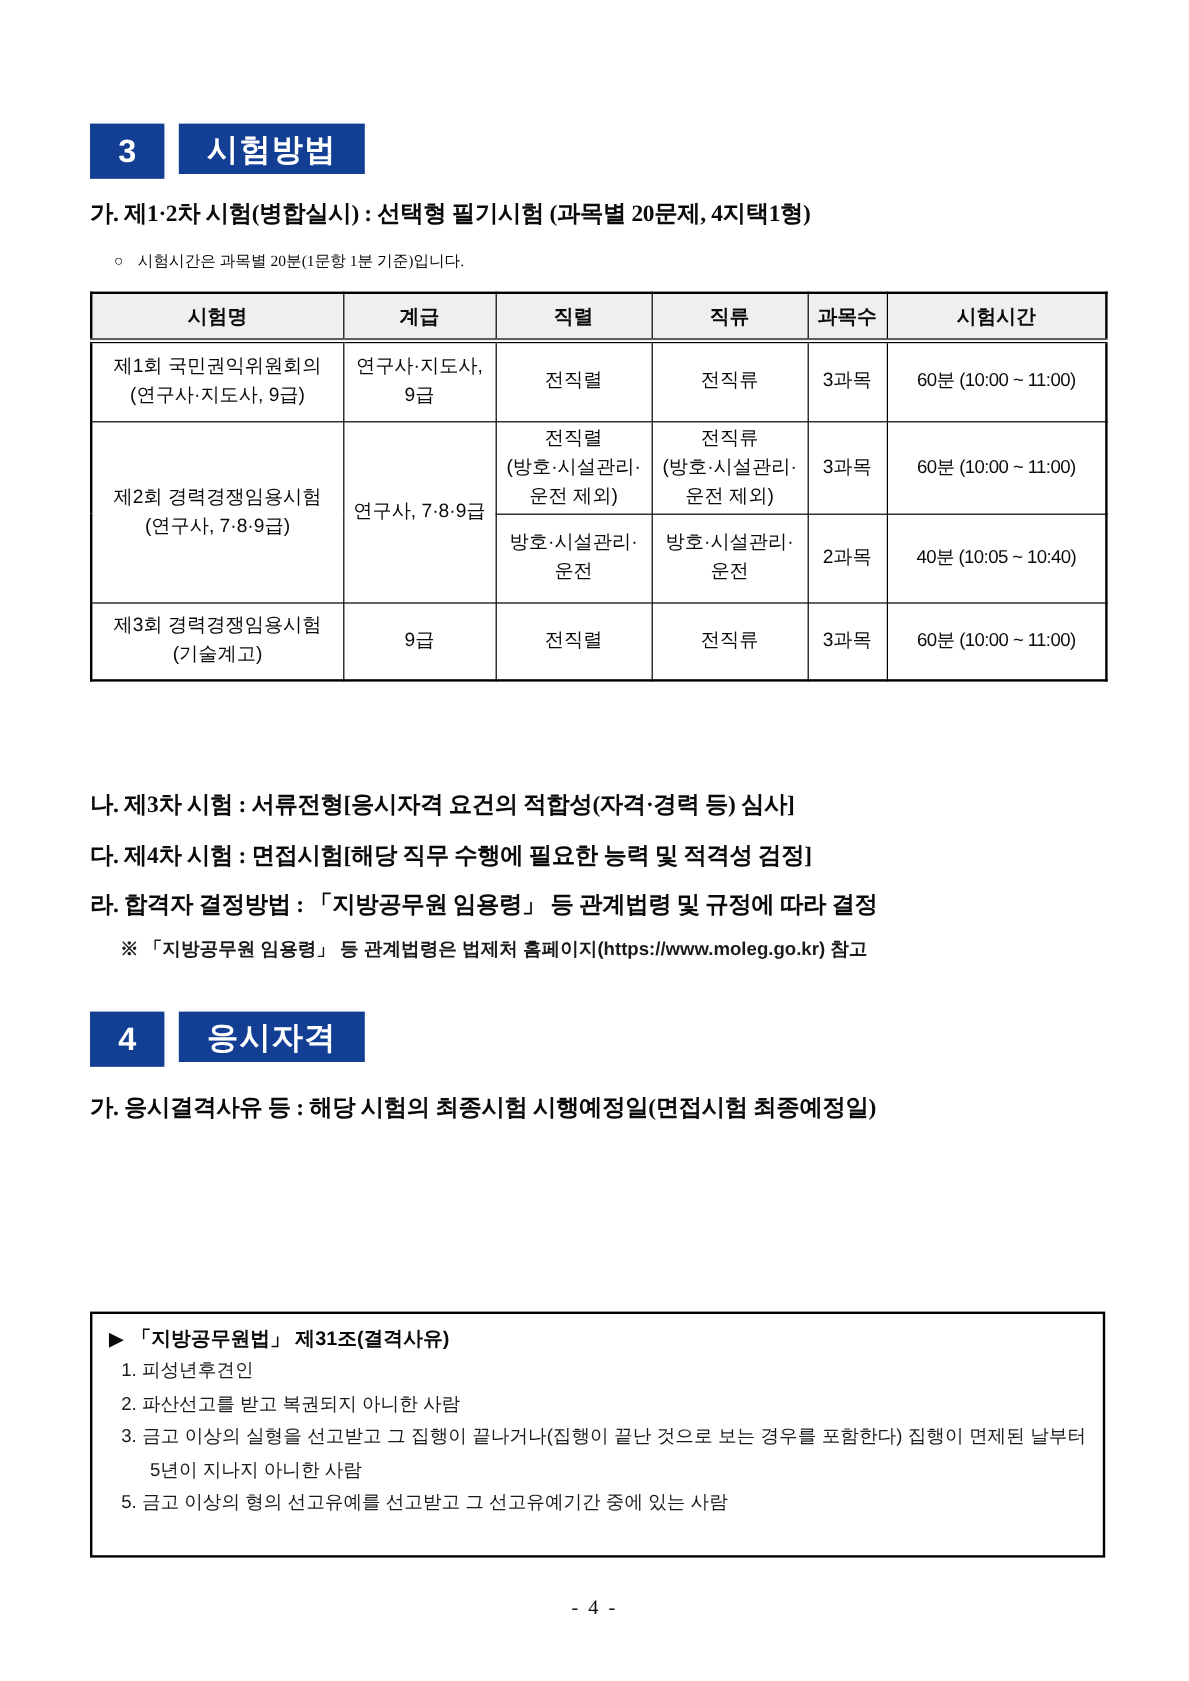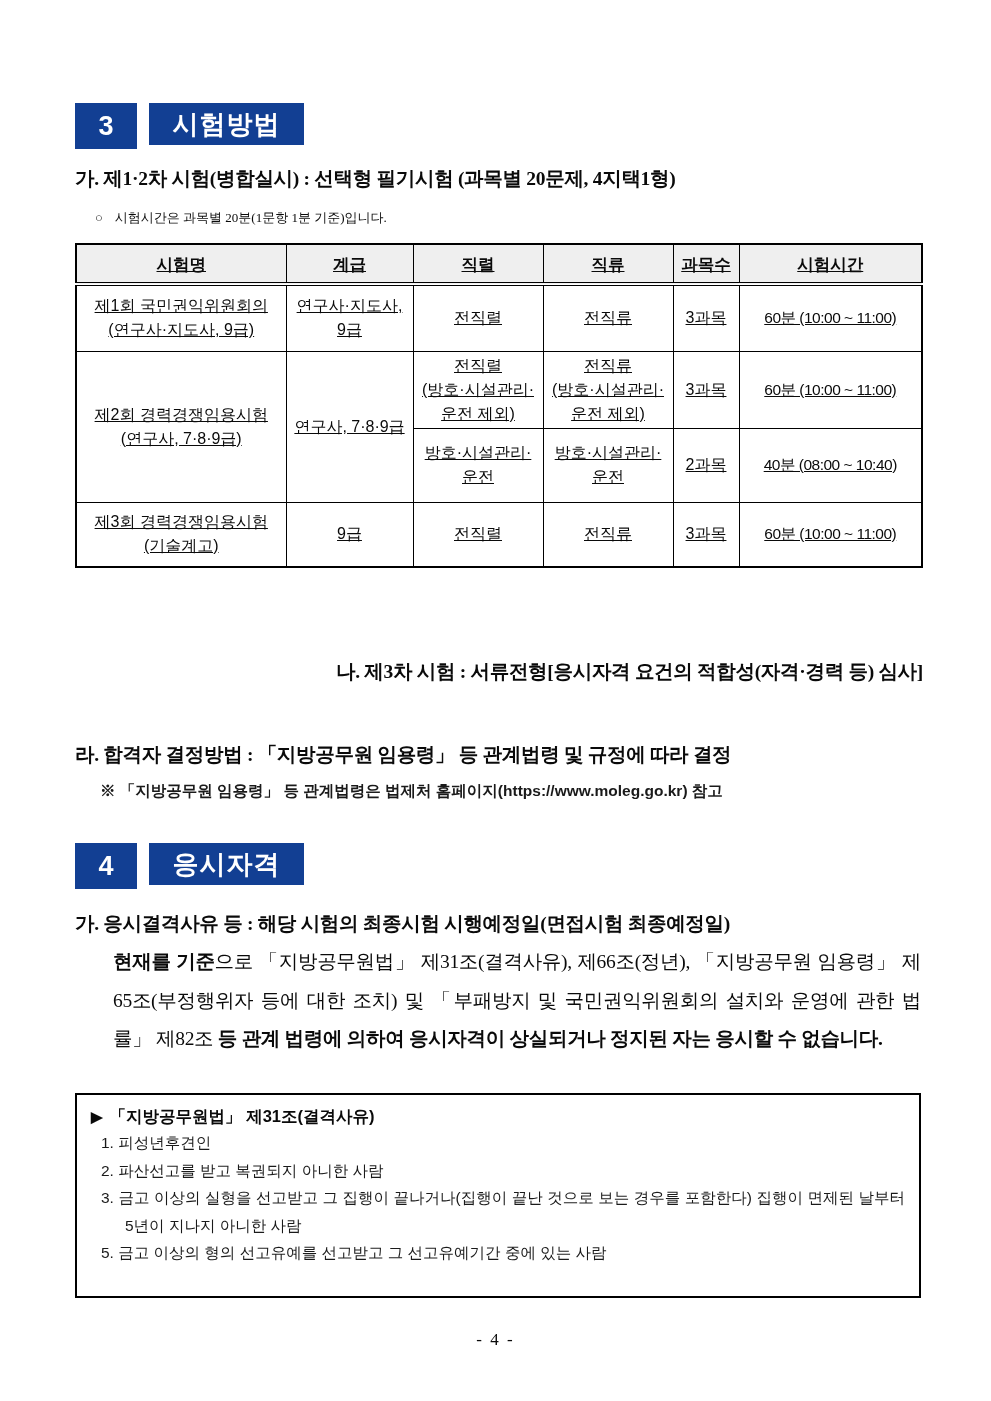--- a/index.html
+++ b/index.html
@@ -57,21 +57,21 @@
   .exam-table {
     position: absolute; top: 243px; left: 75px;
     width: 846px; border-collapse: collapse; table-layout: fixed;
     font-family: "Liberation Sans", sans-serif;
     border: 2.5px solid #000;
   }
   .exam-table th, .exam-table td {
     border: 1.5px solid #000;
     text-align: center; vertical-align: middle;
     font-size: 16px; line-height: 24px;
-    white-space: pre-line; padding: 2px 4px; text-decoration: underline;
+    white-space: pre-line; padding: 2px 4px;
   }
   .exam-table th {
     background: #efefef;
     font-weight: bold; font-size: 16.5px;
     border-bottom: 4px double #000;
     height: 40px;
   }
   .exam-table .r1 { height: 67px; }
   .exam-table .r2a { height: 73px; }
   .exam-table .r2b { height: 74px; }
@@ -166,47 +166,47 @@
 운전 제외)</td>
       <td>3과목</td>
       <td class="time-cell">60분 (10:00 ~ 11:00)</td>
     </tr>
     <tr class="r2b">
       <td>방호·시설관리·
 운전</td>
       <td>방호·시설관리·
 운전</td>
       <td>2과목</td>
-      <td class="time-cell">40분 (08:00 ~ 10:40)</td>
+      <td class="time-cell">40분 (10:05 ~ 10:40)</td>
     </tr>
     <tr class="r3">
       <td>제3회 경력경쟁임용시험
 (기술계고)</td>
       <td>9급</td>
       <td>전직렬</td>
       <td>전직류</td>
       <td>3과목</td>
       <td class="time-cell">60분 (10:00 ~ 11:00)</td>
     </tr>
   </tbody>
     </table>
 
 
-  <div class="heading" style="top:659px;text-align:right;">나. 제3차 시험 : 서류전형[응시자격 요건의 적합성(자격·경력 등) 심사]</div>
+  <div class="heading" style="top:659px;">나. 제3차 시험 : 서류전형[응시자격 요건의 적합성(자격·경력 등) 심사]</div>
+  <div class="heading" style="top:701px;">다. 제4차 시험 : 면접시험[해당 직무 수행에 필요한 능력 및 적격성 검정]</div>
   <div class="heading" style="top:742px;">라. 합격자 결정방법 : 「지방공무원 임용령」 등 관계법령 및 규정에 따라 결정</div>
 
   <div class="note" style="top:781px;">※ 「지방공무원 임용령」 등 관계법령은 법제처 홈페이지(https://www.moleg.go.kr) 참고</div>
 
   <div class="badge-row" style="top:843px; left:75px;">
     <div class="badge-num">4</div>
     <div class="badge-title">응시자격</div>
   </div>
 
   <div class="heading" style="top:911px;">가. 응시결격사유 등 : 해당 시험의 최종시험 시행예정일(면접시험 최종예정일)</div>
-  <div class="para2" style="top:943px;"><span class="b">현재를 기준</span><span>으로 「지방공무원법」 제31조(결격사유), 제66조(정년), 「지방공무원 임용령」 제65조(부정행위자 등에 대한 조치) 및 「부패방지 및 국민권익위원회의 설치와 운영에 관한 법률」 제82조 </span><span class="b">등 관계 법령에 의하여 응시자격이 상실되거나 정지된 자는 응시할 수 없습니다.</span></div>
 
   <div class="law-box">
     <div class="box-title">
         <span class="tri">▶</span>
         <span>「지방공무원법」 제31조(결격사유)</span>
       </div>
     <div class="box-item">1. 피성년후견인</div>
     <div class="box-item">2. 파산선고를 받고 복권되지 아니한 사람</div>
     <div class="box-item">3. 금고 이상의 실형을 선고받고 그 집행이 끝나거나(집행이 끝난 것으로 보는 경우를 포함한다) 집행이 면제된 날부터 5년이 지나지 아니한 사람</div>
     <div class="box-item">5. 금고 이상의 형의 선고유예를 선고받고 그 선고유예기간 중에 있는 사람</div>

